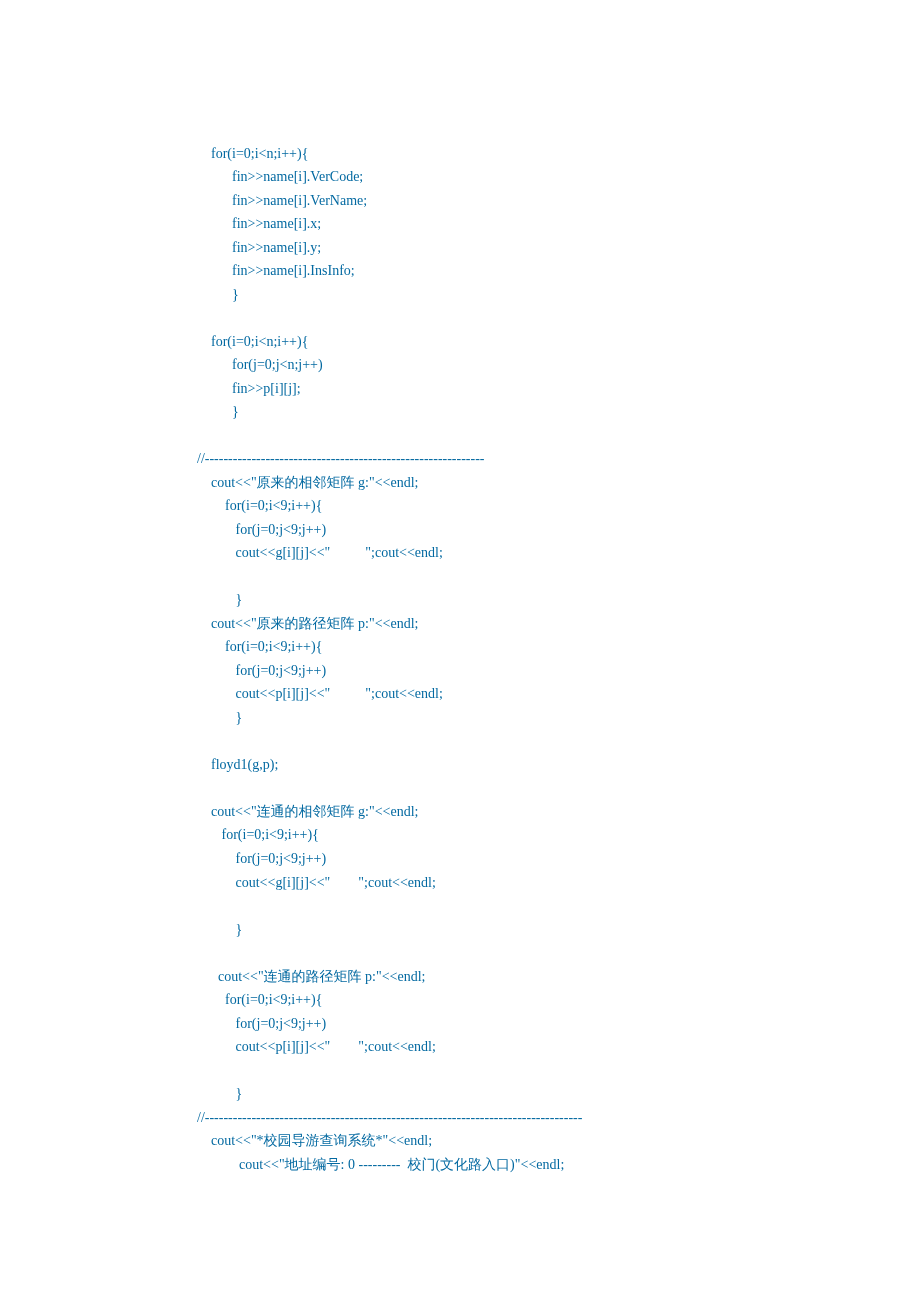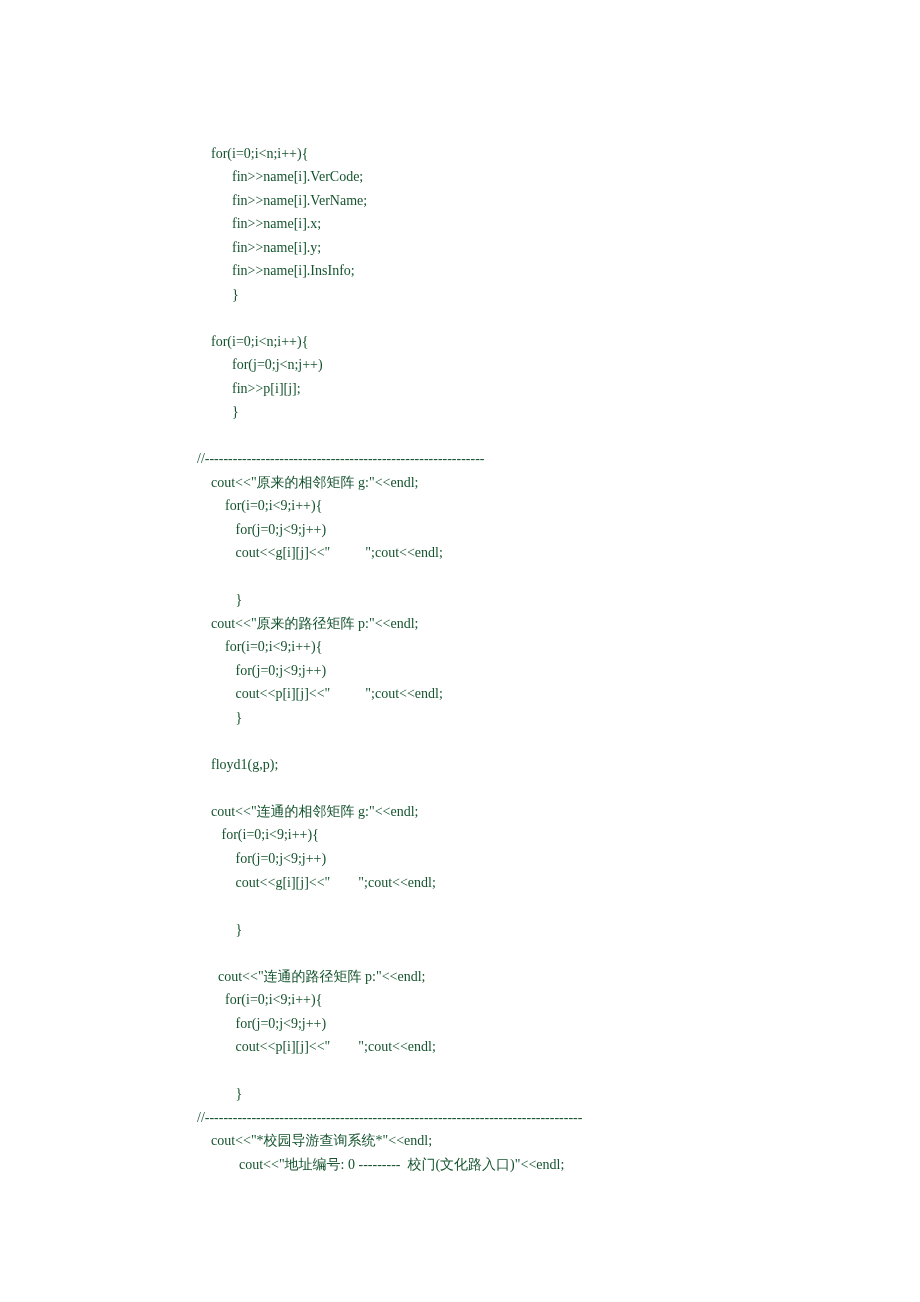--- a/index.html
+++ b/index.html
@@ -10,21 +10,21 @@
   }
   .page {
     width: 761px;
     min-height: 1302px;
     box-sizing: border-box;
     padding-top: 118px;
     padding-left: 197px;
     padding-right: 90px;
     font-family: "Times New Roman", "SimSun", serif;
     font-size: 14px;
-    color: #14532d;
+    color: #0369a1;
     line-height: 1.68;
     white-space: pre;
   }
 </style>
 </head>
 <body>
 
 <div class="page">
 <span>    for(i=0;i&lt;n;i++){</span>
 <span>          fin&gt;&gt;name[i].VerCode;</span>

